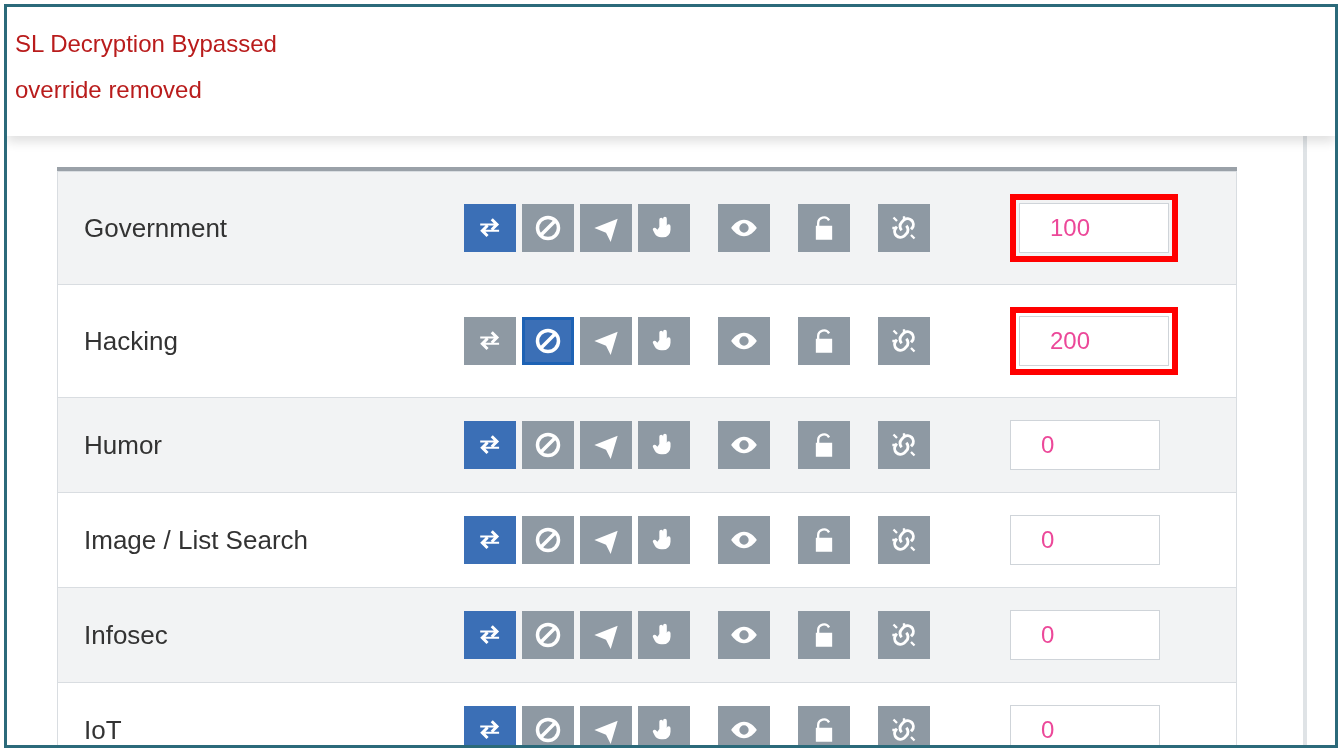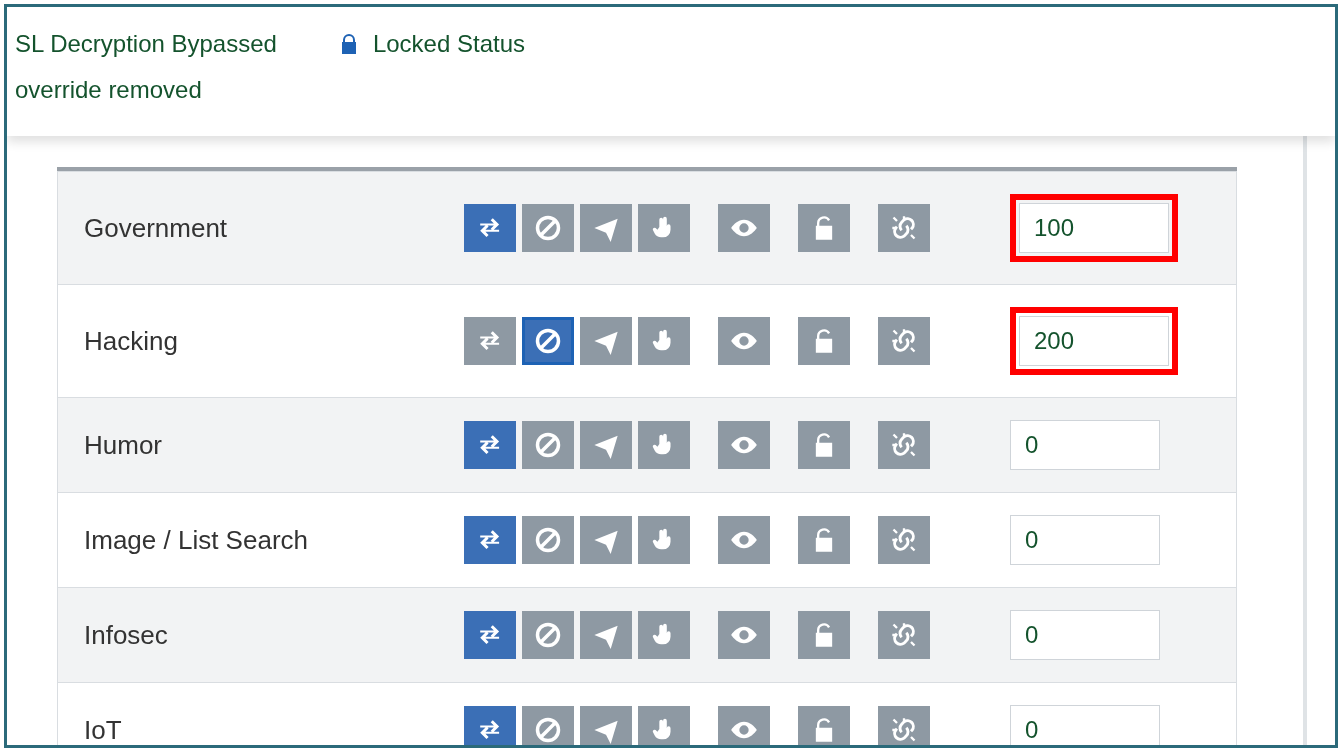--- a/index.html
+++ b/index.html
@@ -14,21 +14,21 @@
     position:absolute; left:4px; top:4px; width:1334px; height:744px;
     border:3px solid #2b6a7a;
     overflow:hidden;
     background:#fff;
   }
   
   .legend {
     background:#fff;
     padding:14px 24px 24px 8px;
     font-size:24px;
-    color:#14532d;
+    color:#b91c1c;
     line-height:1.9;
     box-shadow: 0 6px 10px rgba(0,0,0,.12);
     position:relative;
     z-index:5;
   }
   .legend .row { display:flex; flex-wrap:wrap; gap:60px; align-items:center; }
   .legend-item { display:flex; align-items:center; gap:12px; white-space:nowrap; }
   .legend-icon { color:#1e62b4; display:inline-flex; }
 
   
@@ -50,44 +50,36 @@
     background:#8e99a3; color:#fff;
     cursor:pointer;
   }
   .btn.active { background:#3b6fb6; }
   .btn.active.outline { box-shadow: inset 0 0 0 3px #1e62b4; }
   .btn svg { display:block; }
   .qty-wrap { width:200px; display:flex; align-items:center; }
   .qty {
     width:150px; height:50px;
     border:1px solid #cfd4d9;
-    font-size:24px; color:#14532d;
-    padding:0 14px;
+    font-size:24px; color:#ec4899;
+    padding:0 30px;
   }
   .qty-hl { border:6px solid #ff0000; padding:3px; }
   
   .right-strip { position:absolute; top:4px; right:28px; width:4px; height:100%; background:#dfe3e6; }
 </style>
 </head>
 <body>
 
 <div class="frame">
 
   <div class="legend">
     <div class="row">
       <span class="legend-item">
         <span>SL Decryption Bypassed</span>
-      </span>
-      <span class="legend-item">
-        <span class="legend-icon">
-          <svg width="24" height="24" viewBox="0 0 24 24" fill="currentColor">
-              <path d="M6 10V8a6 6 0 1 1 12 0v2h1v12H5V10h1zm2 0h8V8a4 4 0 0 0-8 0v2z"></path>
-            </svg>
-        </span>
-        <span>Locked Status</span>
       </span>
     </div>
     <div class="row">
       <span class="legend-item">
         <span>override removed</span>
       </span>
     </div>
   </div>
 
   <div class="content">

